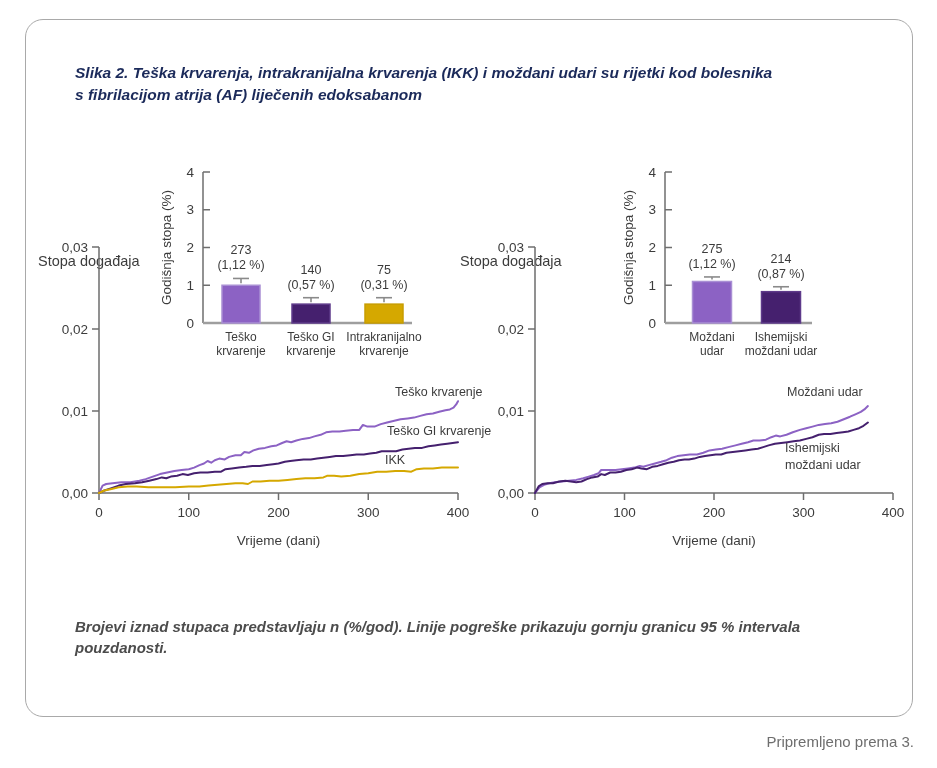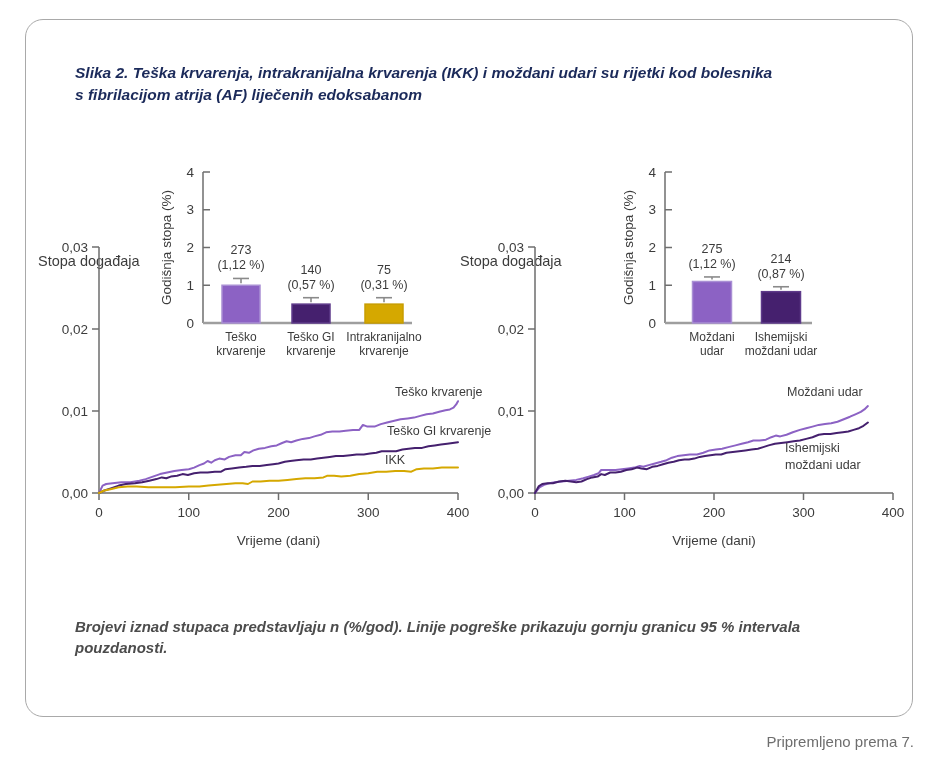--- a/index.html
+++ b/index.html
@@ -146,14 +146,14 @@
       <line x1="781" y1="289.6675" x2="781" y2="286.76" stroke="#8a8a8a" stroke-width="1.6"></line>
       <line x1="773" y1="286.76" x2="789" y2="286.76" stroke="#8a8a8a" stroke-width="1.6"></line>
       <text x="781" y="262.76" text-anchor="middle" class="note">214</text>
       <text x="781" y="277.76" text-anchor="middle" class="note">(0,87 %)</text>
       <text x="781" y="341" text-anchor="middle" class="cat">Ishemijski</text>
       <text x="781" y="355" text-anchor="middle" class="cat">moždani udar</text>
     </svg>
 
   <div class="footnote p1">Brojevi iznad stupaca predstavljaju n (%/god). Linije pogreške prikazuju gornju granicu 95 % intervala pouzdanosti.</div>
 
-  <div class="source">Pripremljeno prema 7.</div>
+  <div class="source">Pripremljeno prema 3.</div>
 </div>
 
 </body></html>

